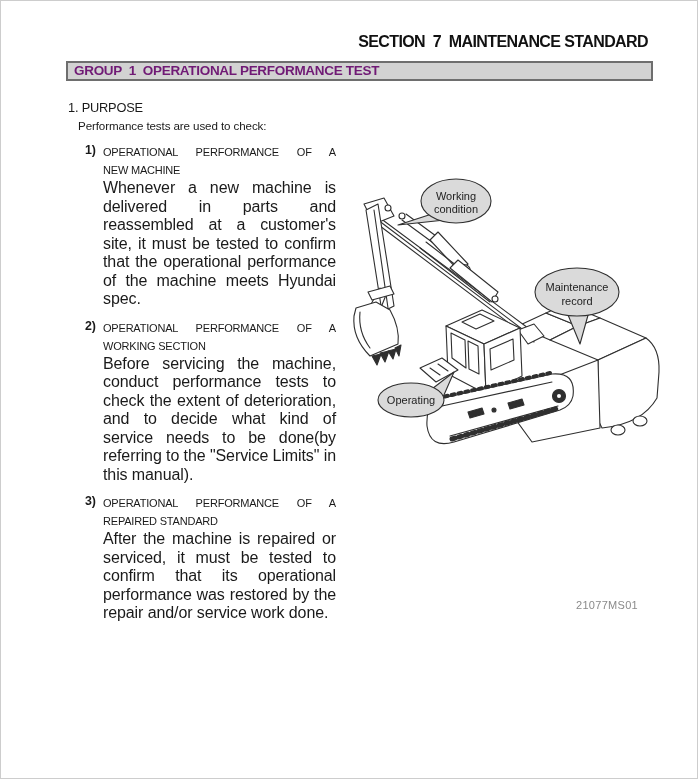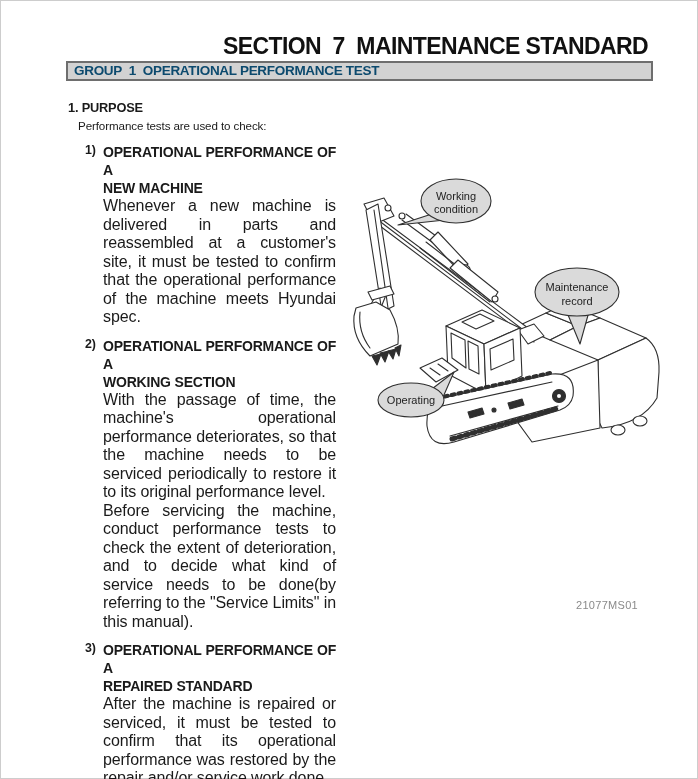--- a/index.html
+++ b/index.html
@@ -3,36 +3,36 @@
 <meta charset="utf-8">
 <style>
   html,body{margin:0;padding:0;background:#fff;}
   #page{
     position:relative;width:698px;height:779px;background:#ffffff;
     font-family:"Liberation Sans", sans-serif;color:#1a1a1a;
     outline:1px solid #cdcdcd;outline-offset:-1px;overflow:hidden;
   }
   .section-title{
     position:absolute;top:33px;right:50px;
-    font-size:23px;font-weight:bold;letter-spacing:-0.6px;color:#111;
+    font-size:16px;font-weight:bold;letter-spacing:-0.6px;color:#111;
     white-space:pre;
   }
   .group-banner{
     position:absolute;left:66px;top:61px;width:577px;height:16px;
     border:2px solid #6e6e6e;background:#d2d2d2;
     font-size:13.5px;font-weight:bold;line-height:16px;
-    padding-left:6px;letter-spacing:-0.3px;color:#0c4a6e;white-space:pre;
+    padding-left:6px;letter-spacing:-0.3px;color:#701a75;white-space:pre;
   }
   .text-col{position:absolute;left:68px;top:100px;width:270px;}
-  .purpose-h{font-size:12.8px;font-weight:bold;letter-spacing:-0.2px;margin:0 0 4px 0;}
+  .purpose-h{font-size:12.8px;font-weight:normal;letter-spacing:-0.2px;margin:0 0 4px 0;}
   .purpose-intro{font-size:11.6px;margin:0 0 11px 10px;letter-spacing:-0.1px;}
   .item{display:flex;margin:0 0 10px 17px;}
   .inum{width:18px;font-size:12.4px;font-weight:bold;flex:none;letter-spacing:-0.2px;}
   .ibody{width:233px;flex:none;}
-  .t-line{font-size:14px;font-weight:bold;letter-spacing:-0.2px;line-height:18px;}
+  .t-line{font-size:11px;font-weight:normal;letter-spacing:-0.2px;line-height:18px;}
   .t-line.fill{text-align:justify;text-align-last:justify;}
   .ipara p{
     margin:0;font-size:16px;line-height:18.5px;letter-spacing:-0.1px;
     text-align:justify;text-align-last:left;
   }
   .figure{position:absolute;left:350px;top:160px;width:320px;height:460px;}
   .fig-code{
     position:absolute;left:576px;top:599px;width:60px;
     font-size:11px;color:#8a8a8a;letter-spacing:0.3px;
   }
@@ -65,21 +65,20 @@
     </div>
 
     <div class="item">
       <div class="inum">2)</div>
       <div class="ibody">
         <div class="ititle">
               <div class="t-line fill">OPERATIONAL PERFORMANCE OF A</div>
               <div class="t-line">WORKING SECTION</div>
             </div>
         <div class="ipara">
-              <p>With the passage of time, the machine's operational performance deteriorates, so that the machine needs to be serviced periodically to restore it to its original performance level.</p>
               <p>Before servicing the machine, conduct performance tests to check the extent of deterioration, and to decide what kind of service needs to be done(by referring to the "Service Limits" in this manual).</p>
             </div>
       </div>
     </div>
 
     <div class="item">
       <div class="inum">3)</div>
       <div class="ibody">
         <div class="ititle">
               <div class="t-line fill">OPERATIONAL PERFORMANCE OF A</div>

